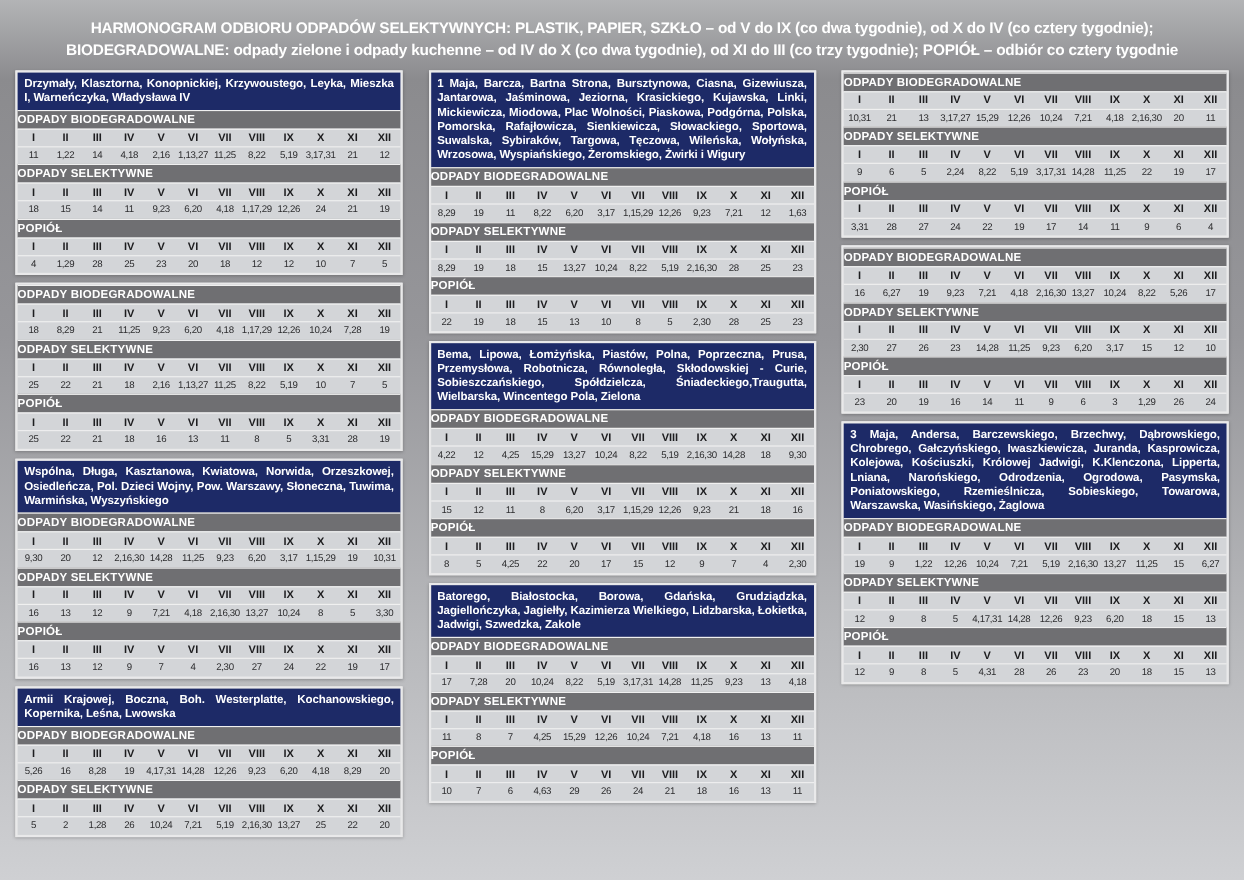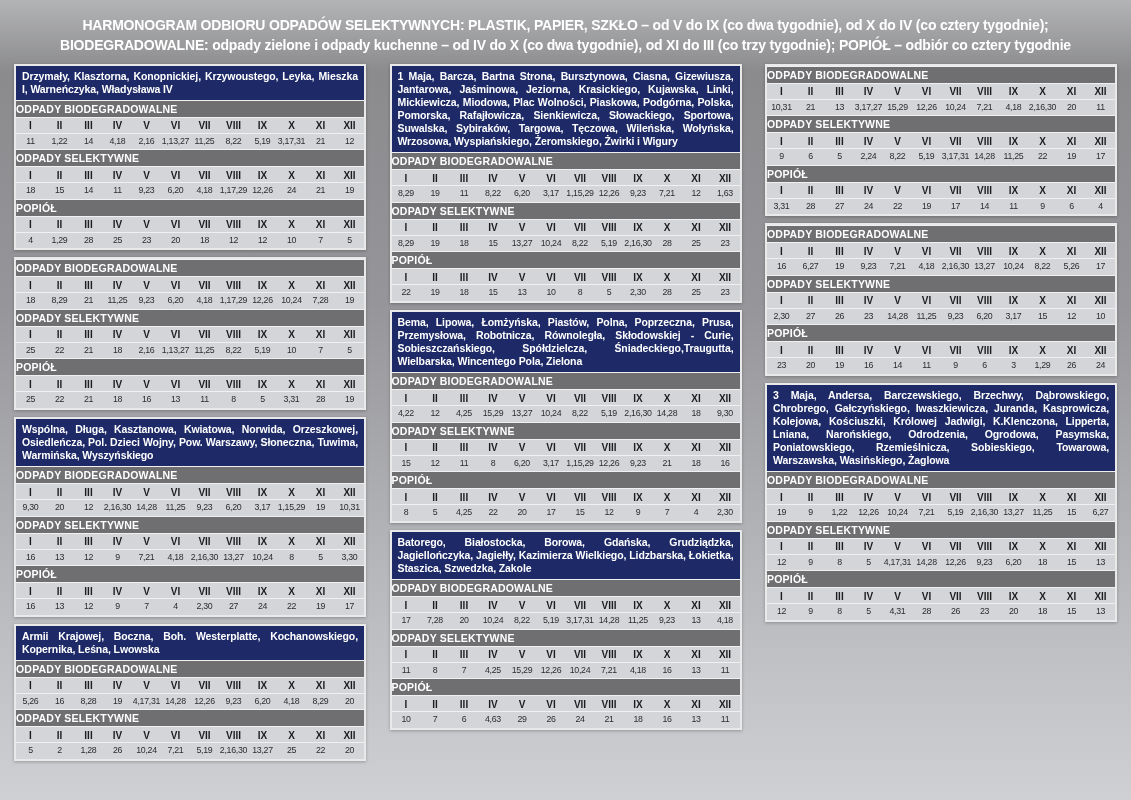--- a/index.html
+++ b/index.html
@@ -603,21 +603,21 @@
           <div class="cell">17</div>
           <div class="cell">15</div>
           <div class="cell">12</div>
           <div class="cell">9</div>
           <div class="cell">7</div>
           <div class="cell">4</div>
           <div class="cell">2,30</div>
         </div>
       </div>
       <div class="block">
-        <div class="streets">Batorego, Białostocka, Borowa, Gdańska, Grudziądzka, Jagiellończyka, Jagiełły, Kazimierza Wielkiego, Lidzbarska, Łokietka, Staszica, Szwedzka, Zakole</div>
+        <div class="streets">Batorego, Białostocka, Borowa, Gdańska, Grudziądzka, Jagiellończyka, Jagiełły, Kazimierza Wielkiego, Lidzbarska, Łokietka, Jadwigi, Szwedzka, Zakole</div>
         <div class="sec">ODPADY BIODEGRADOWALNE</div>
         <div class="row months">
           <div class="cell">I</div>
           <div class="cell">II</div>
           <div class="cell">III</div>
           <div class="cell">IV</div>
           <div class="cell">V</div>
           <div class="cell">VI</div>
           <div class="cell">VII</div>
           <div class="cell">VIII</div>

